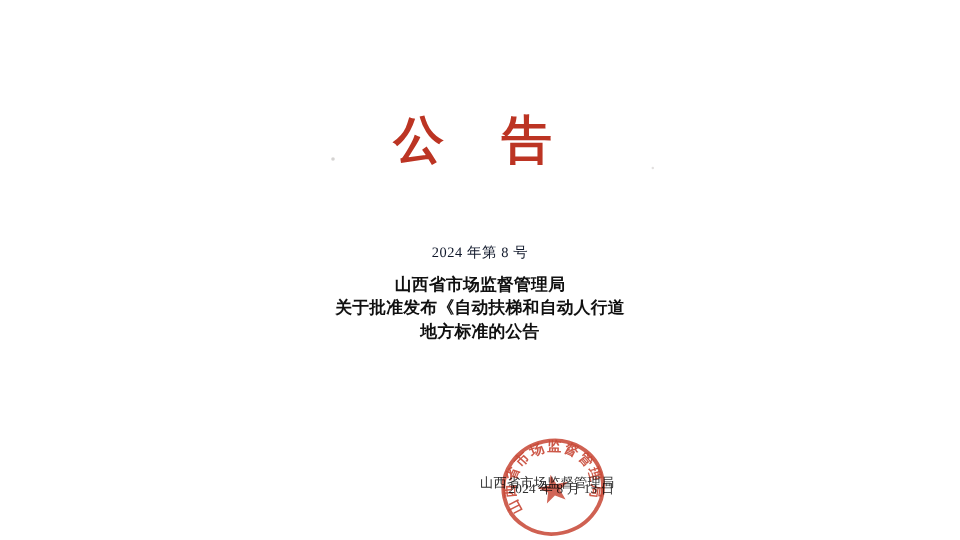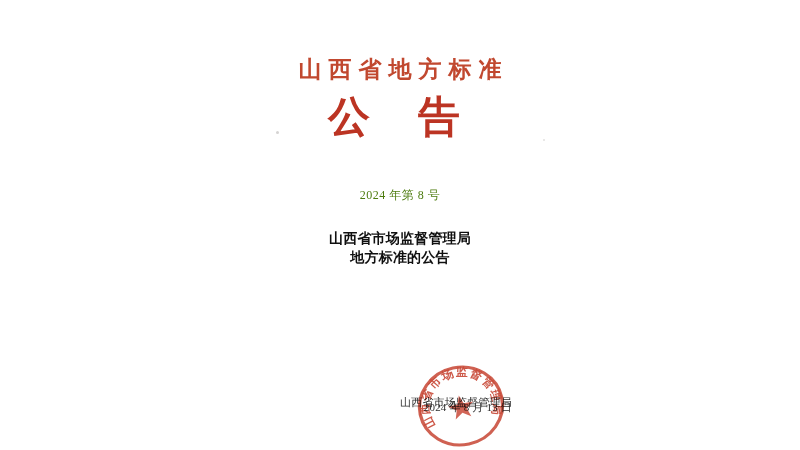--- a/index.html
+++ b/index.html
@@ -30,23 +30,23 @@
     text-align: center;
     color: #bc3423;
     font-size: 42px;
     font-weight: 700;
     letter-spacing: 48px;
     padding-left: 36px;
   }
   
   .doc-number {
     position: absolute;
-    top: 187px; left: 0; width: 100%;
+    top: 202px; left: 0; width: 100%;
     text-align: center;
-    color: #4d7c0f;
+    color: #0f172a;
     font-size: 12px;
     letter-spacing: 0.5px;
   }
   
   .heading {
     position: absolute;
     top: 229px; left: 0; width: 100%;
     text-align: center;
     color: #101010;
     font-size: 14px;
@@ -104,28 +104,28 @@
   
   .speck { position: absolute; border-radius: 50%; }
   .speck-a { left: 276px; top: 131px; width: 3px; height: 3px; background: rgba(135,130,125,0.35); }
   .speck-b { left: 543px; top: 139px; width: 2px; height: 2px; background: rgba(150,145,140,0.28); }
 </style>
 </head>
 <body>
 
 <div class="page">
 
-  <div class="mast-standard">山西省地方标准</div>
 
   <div class="mast-announce">公告</div>
 
   <div class="doc-number">2024 年第 8 号</div>
 
   <div class="heading">
     <div>山西省市场监督管理局</div>
+    <div>关于批准发布《自动扶梯和自动人行道</div>
     <div>地方标准的公告</div>
   </div>
 
 
   <div class="issuer">山西省市场监督管理局</div>
 
   <div class="sig-date">2024 年 8 月 13 日</div>
 
   <svg class="seal" viewBox="-62 -62 124 124" xmlns="http://www.w3.org/2000/svg">
     <defs>

